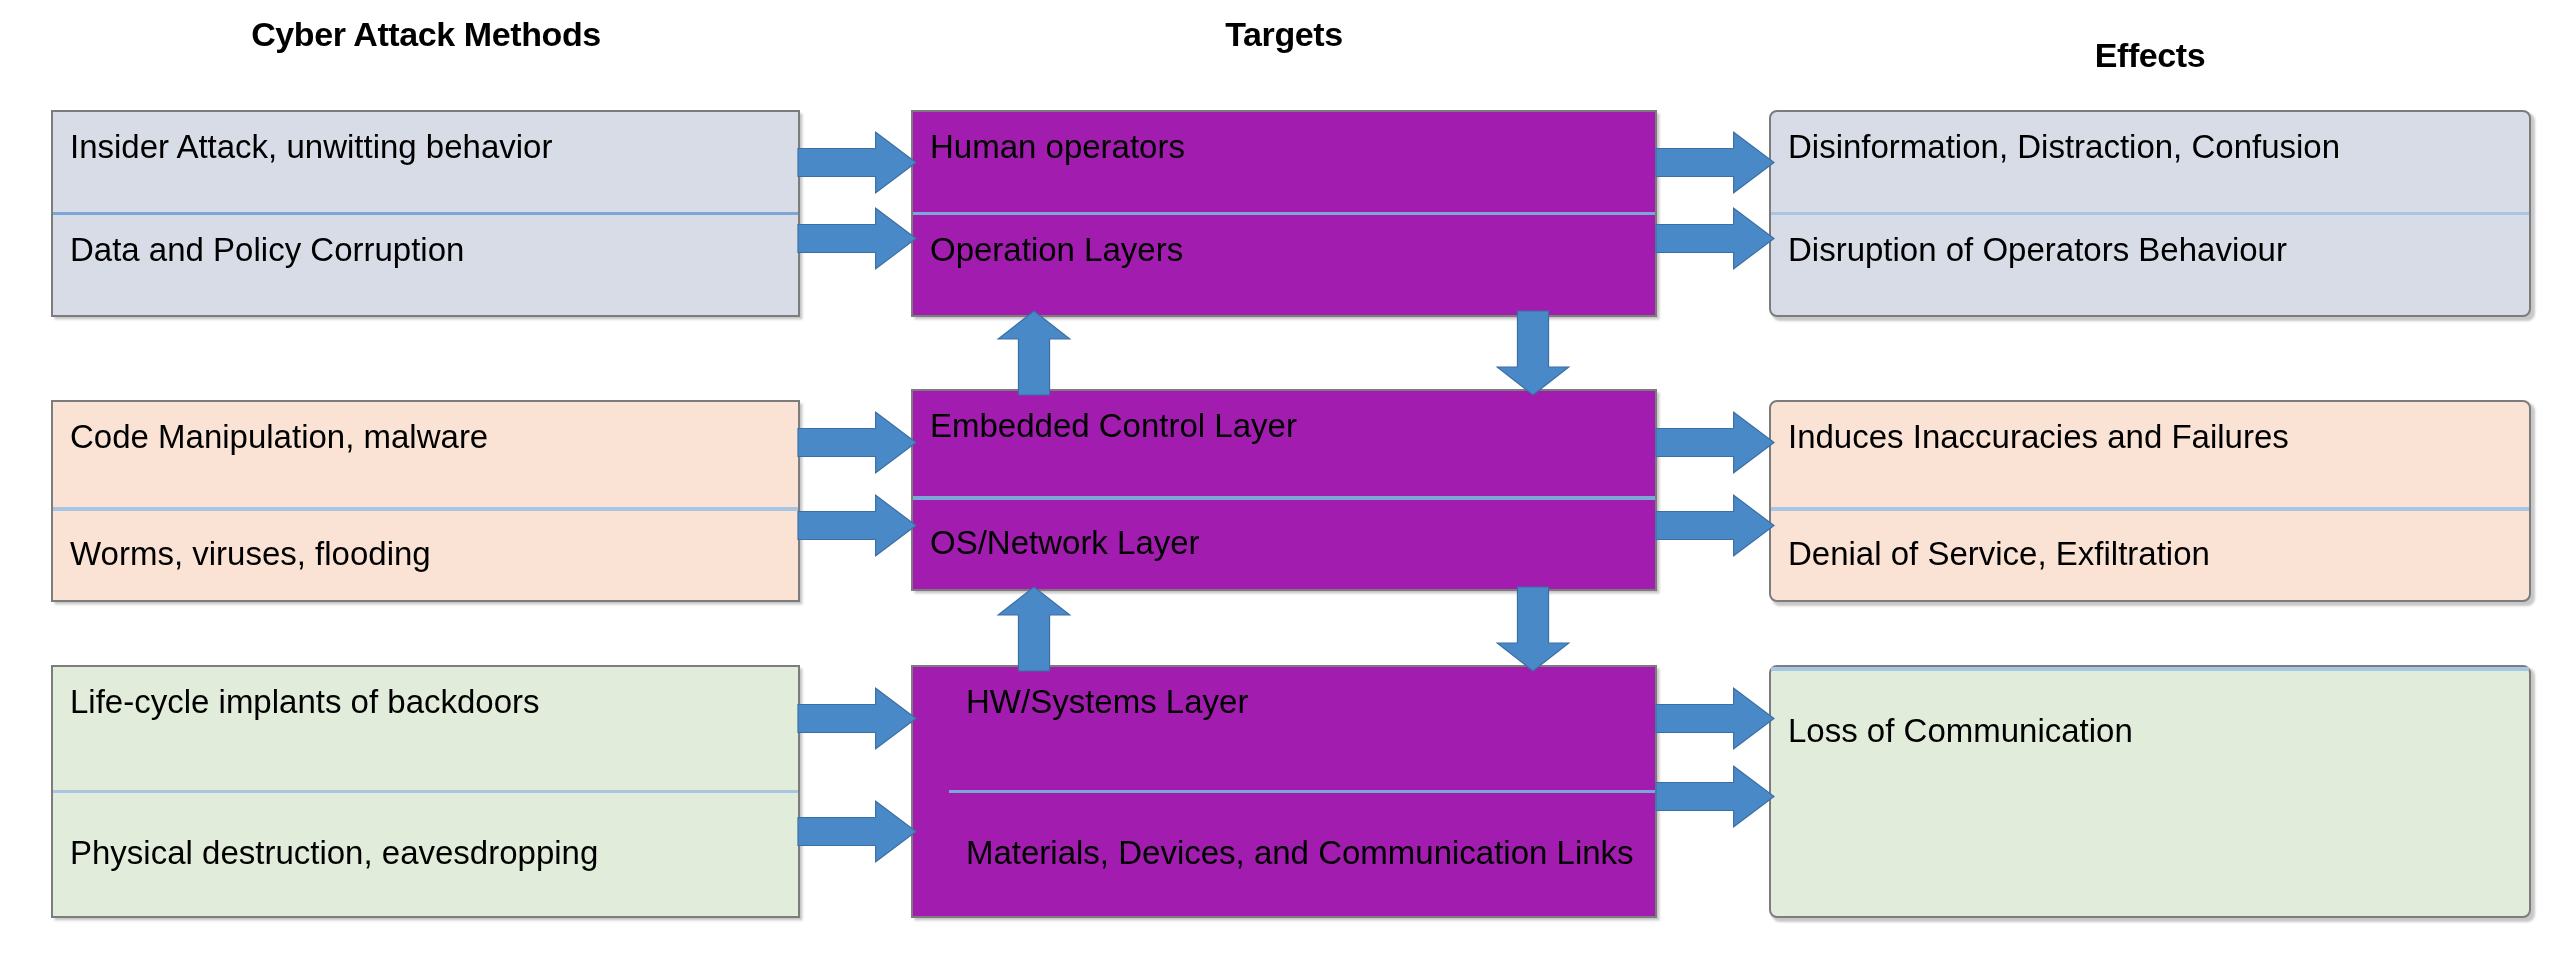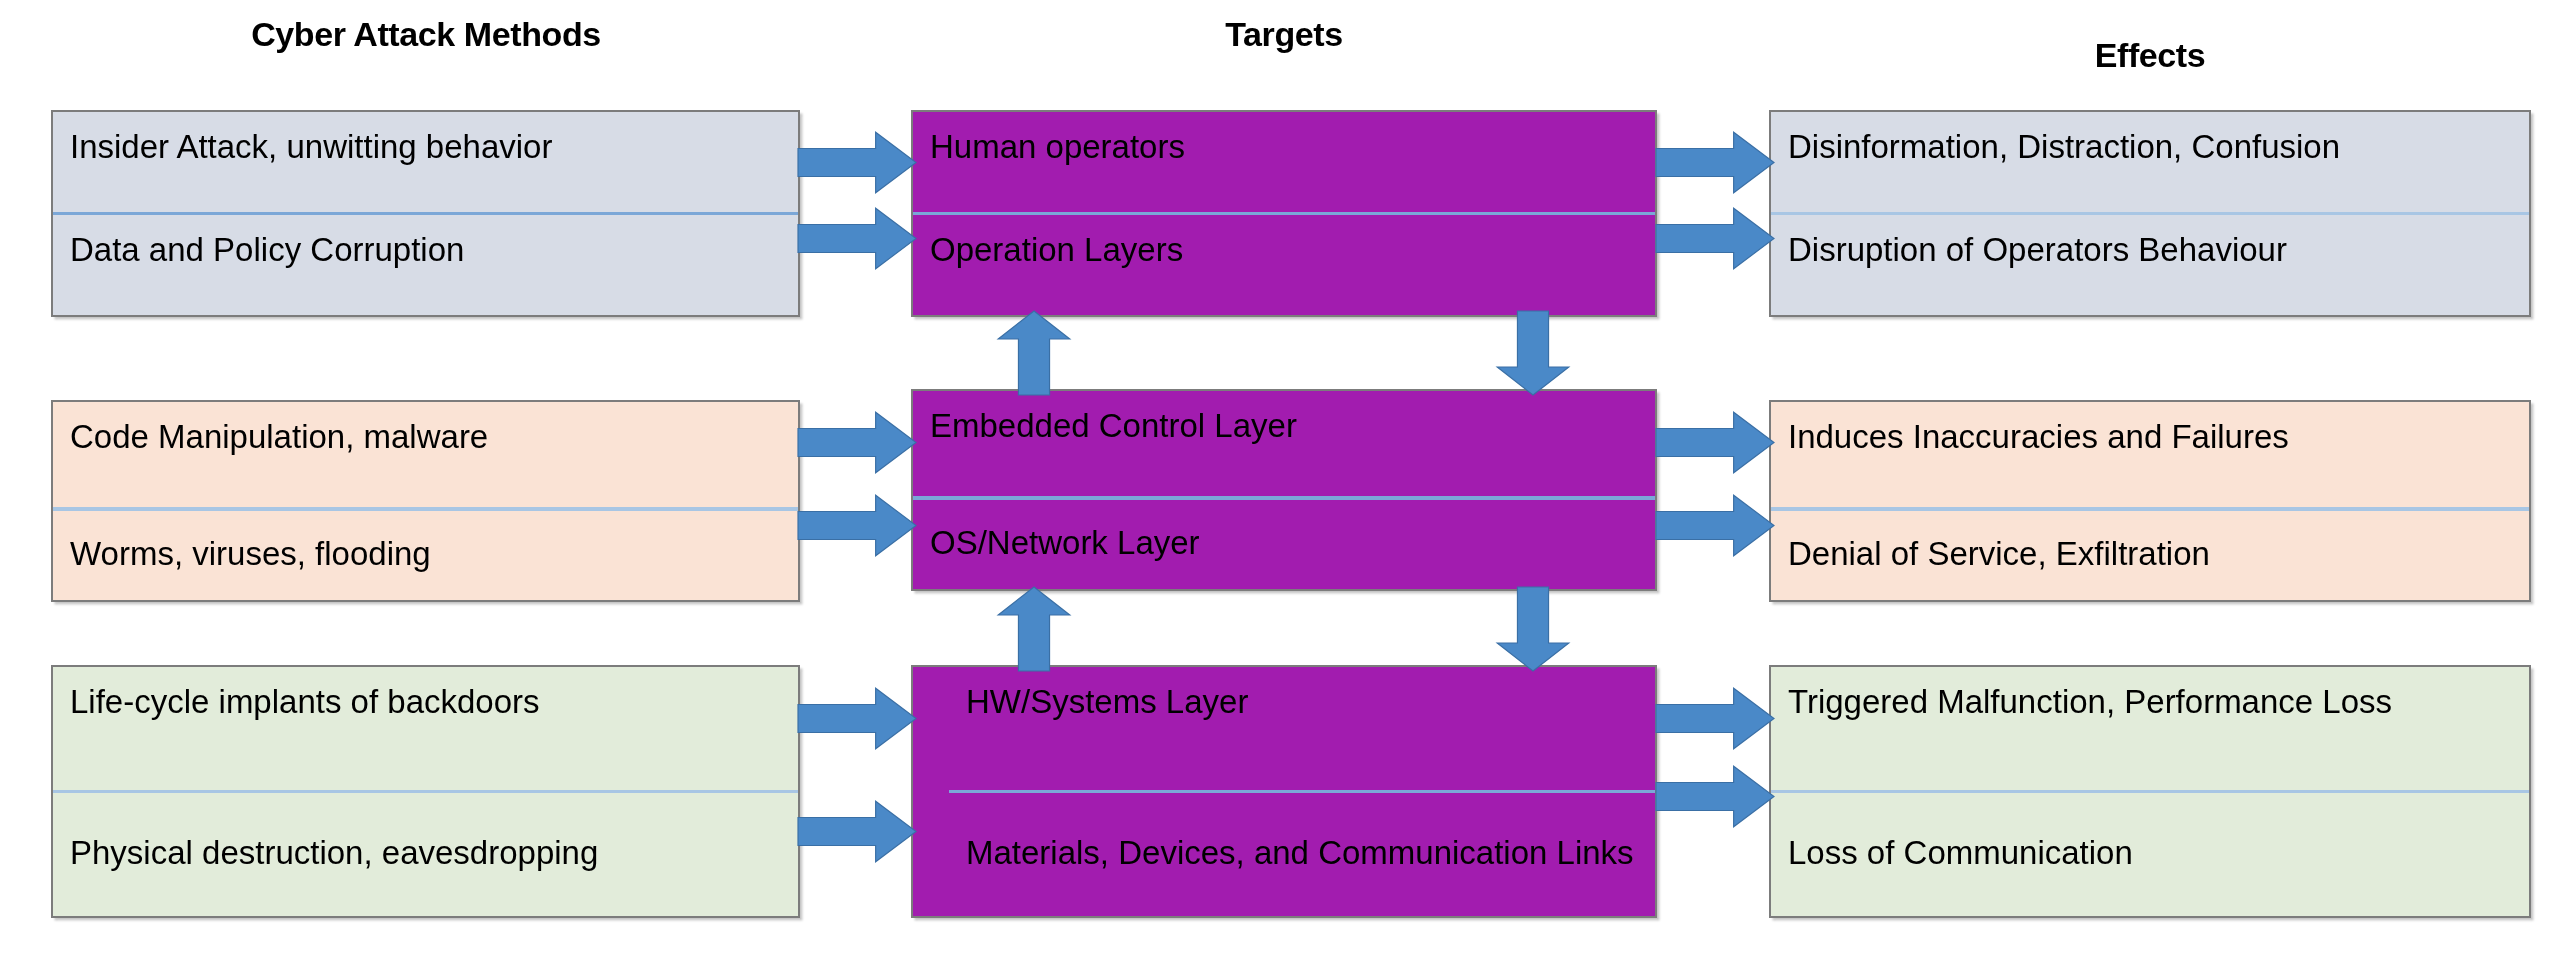--- a/index.html
+++ b/index.html
@@ -67,21 +67,21 @@
 
   
   .fill-blue  { background: #d7dce6; }
   .fill-gray  { background: #a21caf; }
   .fill-peach { background: #fae3d5; }
   .fill-green { background: #e2ecda; }
 
   
   .col-left   { left: 51px;   width: 749px; }
   .col-mid    { left: 911px; width: 746px; }
-  .col-right  { left: 1769px; width: 762px; }
+  .col-right  { left: 1769px; width: 762px; border-radius: 8px; }
 
   
   .row-1 { top: 110px; height: 207px; text-align: center; }
   .row-2 { top: 400px; height: 202px; }
   .row-3 { top: 665px; height: 253px; gap: 25px; }
 
   .row-1.col-mid   { top: 110px; height: 207px; }
   .row-2.col-mid   { top: 389px; height: 202px; }
   .row-3.col-mid   { top: 665px; height: 253px; padding-left: 36px; }
 
@@ -148,21 +148,20 @@
     <div class="cell">Physical destruction, eavesdropping</div>
   </div>
 
   <div class="stack col-mid row-3 fill-gray">
     <div class="cell">HW/Systems Layer</div>
     <div class="divider"></div>
     <div class="cell">Materials, Devices, and Communication Links</div>
   </div>
 
   <div class="stack col-right row-3 fill-green">
-    <div class="cell">Triggered Malfunction, Performance Loss</div>
     <div class="divider pale"></div>
     <div class="cell">Loss of Communication</div>
   </div>
 
   <div class="arrow-h" style="left:798px; top:132px;">
     <svg width="118" height="61" viewBox="0 0 152 78">
       <polygon class="arrowfill" points="0,21 100,21 100,0 152,39 100,78 100,57 0,57"></polygon>
     </svg>
   </div>
 

